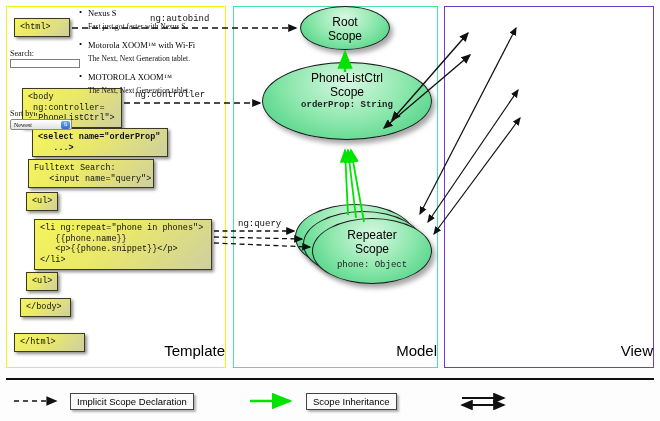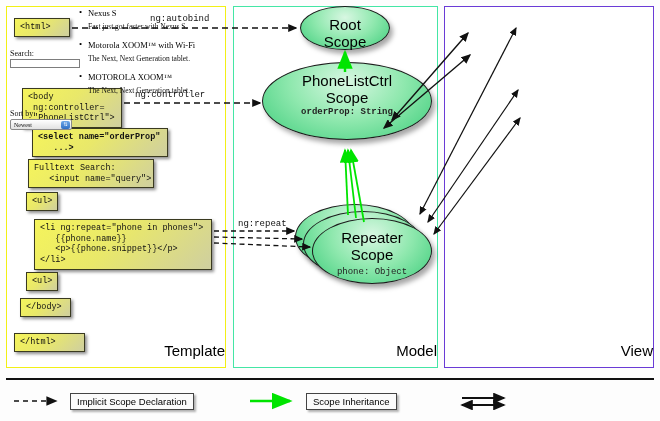--- a/index.html
+++ b/index.html
@@ -63,21 +63,21 @@
     position: absolute;
     border-radius: 50%;
     border: 1.5px solid #1c1c1c;
     background: radial-gradient(ellipse at 50% 25%, #d8f7e2 0%, #8fe8ae 48%, #5fd890 78%, #9fe9bd 100%);
     box-shadow: 3px 4px 5px rgba(0,0,0,0.35);
     text-align: center;
     box-sizing: border-box;
   }
   .scope-title {
     font-family: "Liberation Sans", sans-serif;
-    font-size: 15px;
+    font-size: 12px;
     color: #000;
     line-height: 1.15;
   }
   .scope-props {
     font-family: "Liberation Mono", monospace;
     font-size: 9px;
     color: #222;
     line-height: 1.2;
     text-align: center;
     margin-top: 3px;
@@ -267,21 +267,21 @@
       <div class="phone-snippet">The Next, Next Generation tablet.</div>
     </div>
     <div class="phone-item">
       <div class="phone-name">MOTOROLA XOOM™</div>
       <div class="phone-snippet">The Next, Next Generation tablet.</div>
     </div>
   </div>
 
   <div class="edge-label" style="left:150px; top:14px;">ng:autobind</div>
   <div class="edge-label" style="left:135px; top:90px;">ng:controller</div>
-  <div class="edge-label" style="left:238px; top:219px;">ng:repeat</div>
+  <div class="edge-label" style="left:238px; top:219px;">ng:query</div>
 
   <svg class="overlay" viewBox="0 0 660 421">
     <defs>
       <marker id="arrow-black" markerWidth="7" markerHeight="7" refX="6" refY="3" orient="auto">
         <path d="M0,0 L7,3 L0,6 z" fill="#111"></path>
       </marker>
       <marker id="arrow-black-start" markerWidth="7" markerHeight="7" refX="1" refY="3" orient="auto">
         <path d="M7,0 L0,3 L7,6 z" fill="#111"></path>
       </marker>
       <marker id="arrow-green" markerWidth="8" markerHeight="8" refX="7" refY="3.2" orient="auto">

